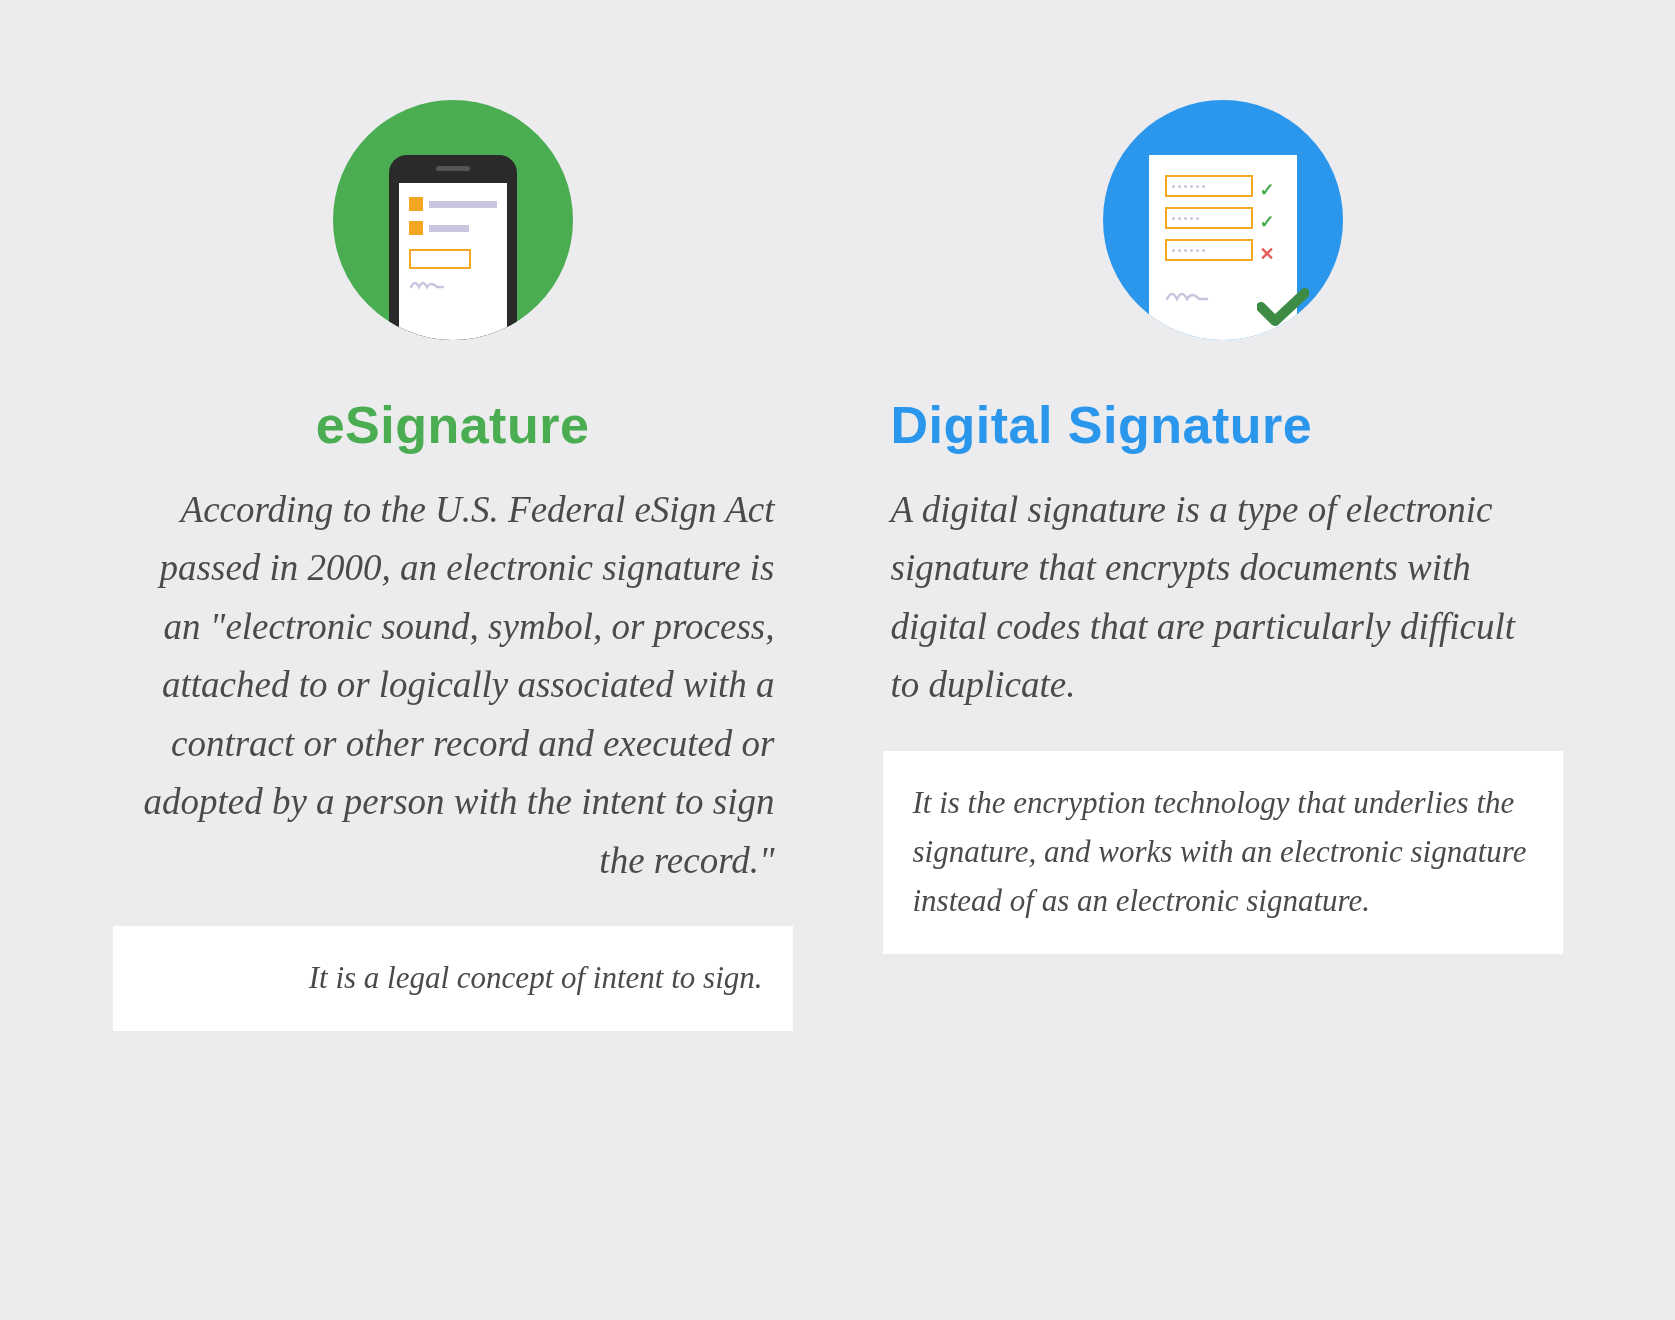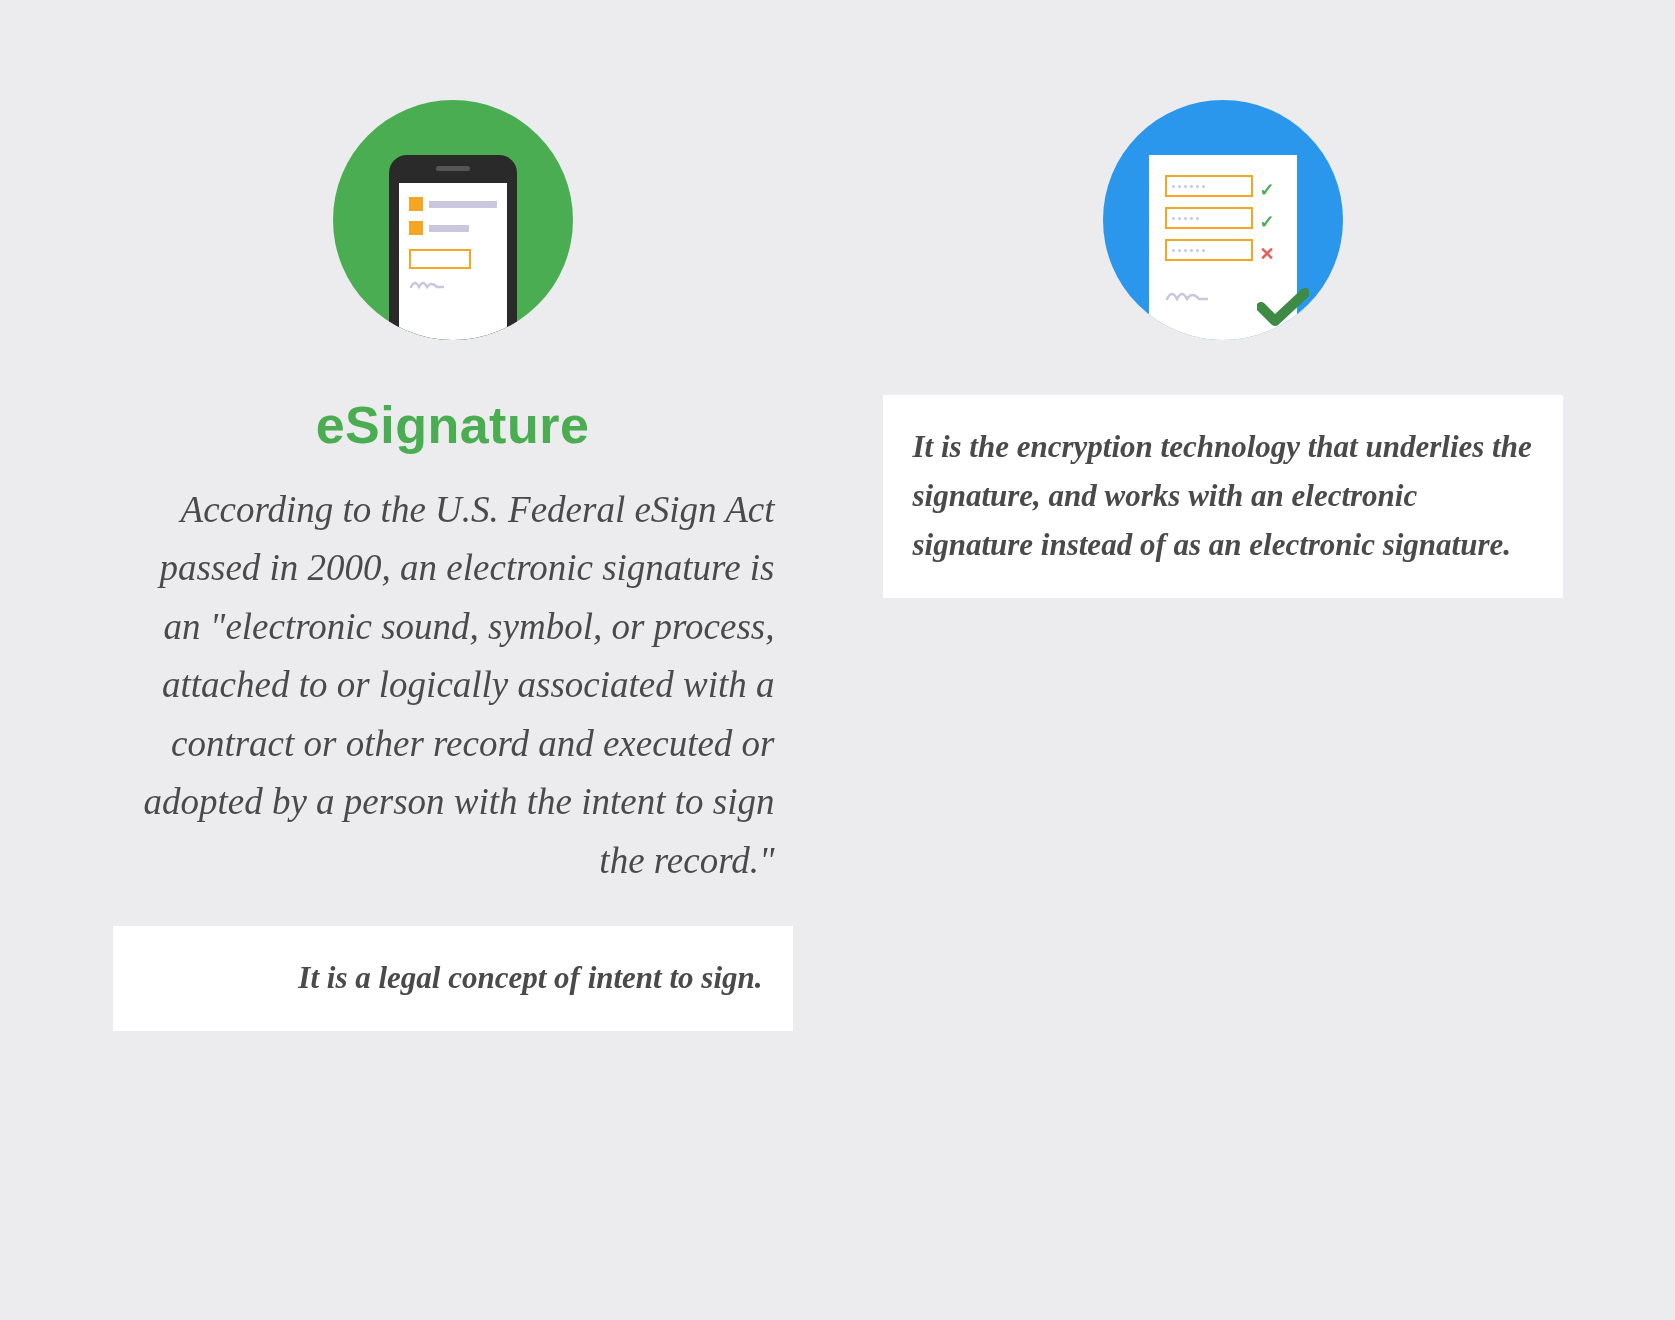--- a/index.html
+++ b/index.html
@@ -77,21 +77,20 @@
       text-align: left;
       padding: 0 18px 0 8px;
     }
     .highlight-box {
       background: #ffffff;
       padding: 28px 30px;
       font-size: 31px;
       line-height: 1.58;
       font-style: italic;
       color: #4a4a4a;
-      font-weight: bold;
     }
     .column-left .highlight-box {
       text-align: right;
     }
     .column-right .highlight-box {
       text-align: left;
     }
     
     .phone {
       width: 128px;
@@ -277,16 +276,18 @@
           </div>
           <svg class="doc-scribble" viewBox="0 0 56 16">
             <path d="M2,12 Q7,2 12,12 Q17,2 22,12 Q27,4 34,12 L42,12" stroke="#c9c6de" stroke-width="2.5" fill="none" stroke-linecap="round"></path>
           </svg>
           <svg class="big-check" viewBox="0 0 52 40">
             <path d="M4,20 L18,34 L48,6" stroke="#3d8b45" stroke-width="10" fill="none" stroke-linecap="round" stroke-linejoin="round"></path>
           </svg>
         </div>
       </div>
     </div>
+    <h2 class="heading blue">Digital Signature</h2>
+    <p class="body-text">A digital signature is a type of electronic signature that encrypts documents with digital codes that are particularly difficult to duplicate.</p>
     <div class="highlight-box">It is the encryption technology that underlies the signature, and works with an electronic signature instead of as an electronic signature.</div>
   </div>
 
 </div>
 
 </body></html>

